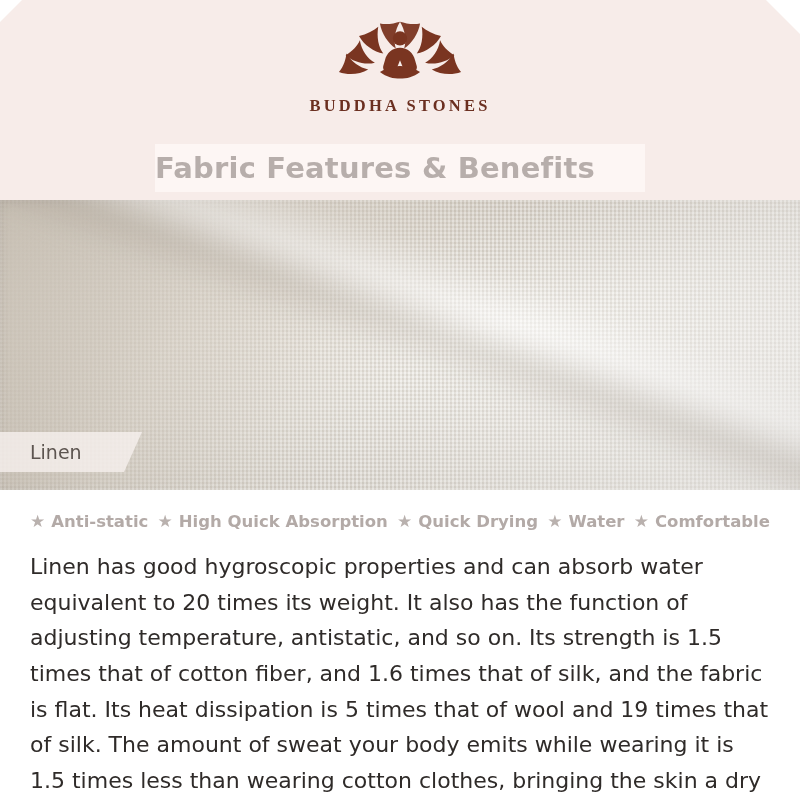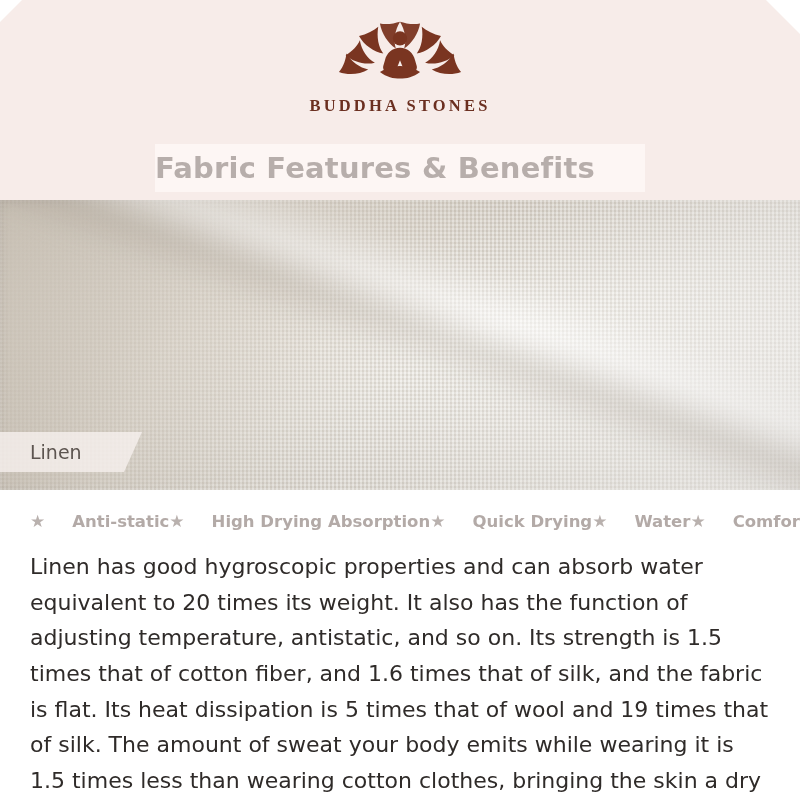--- a/index.html
+++ b/index.html
@@ -161,21 +161,20 @@
   .feature .star {
     color: #b9b1ae;
     font-size: 17px;
     line-height: 1;
   }
   .feature .flabel {
     font-family: "DejaVu Sans", sans-serif;
     font-weight: 700;
     font-size: 16.5px;
     color: #b3aaa7;
-    margin-left: 21px;
   }
   .paragraph {
     margin-top: 10px;
     font-family: "DejaVu Sans", sans-serif;
     font-size: 22px;
     line-height: 1.62;
     color: #2f2b29;
     text-align: left;
   }
 </style>
@@ -229,21 +228,21 @@
   </div>
 
   <div class="content">
     <div class="features">
       <div class="feature">
         <span class="star">★</span>
         <span class="flabel">Anti-static</span>
       </div>
       <div class="feature">
         <span class="star">★</span>
-        <span class="flabel">High Drying Absorption</span>
+        <span class="flabel">High Quick Absorption</span>
       </div>
       <div class="feature">
         <span class="star">★</span>
         <span class="flabel">Quick Drying</span>
       </div>
       <div class="feature">
         <span class="star">★</span>
         <span class="flabel">Water</span>
       </div>
       <div class="feature">

